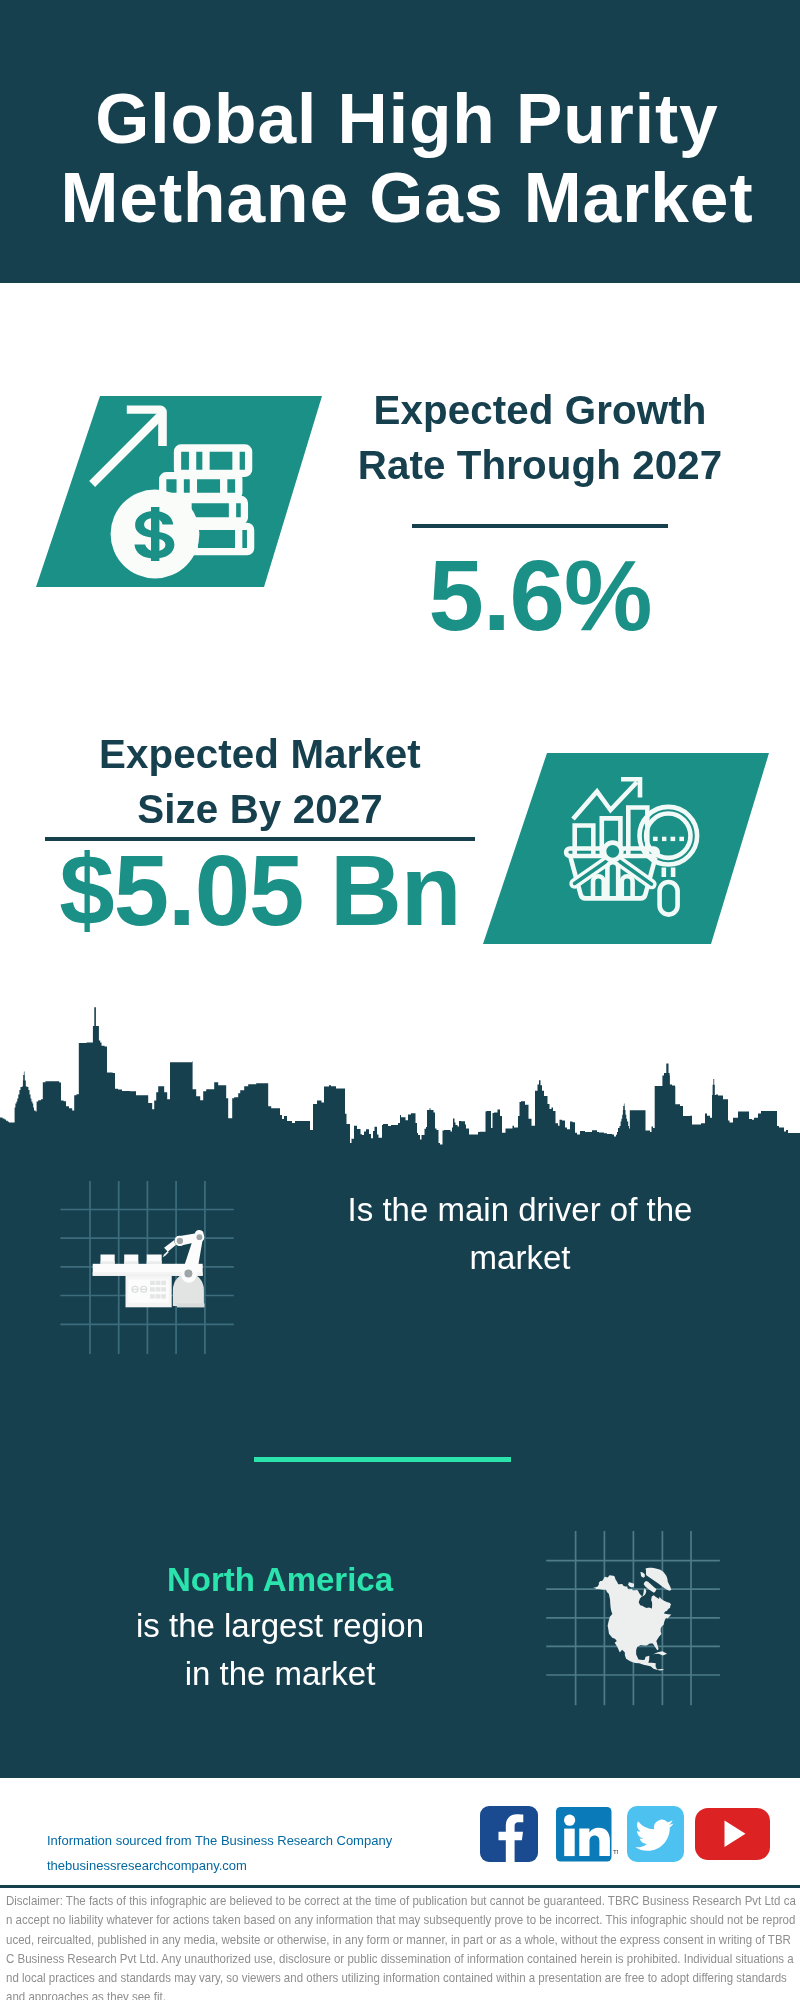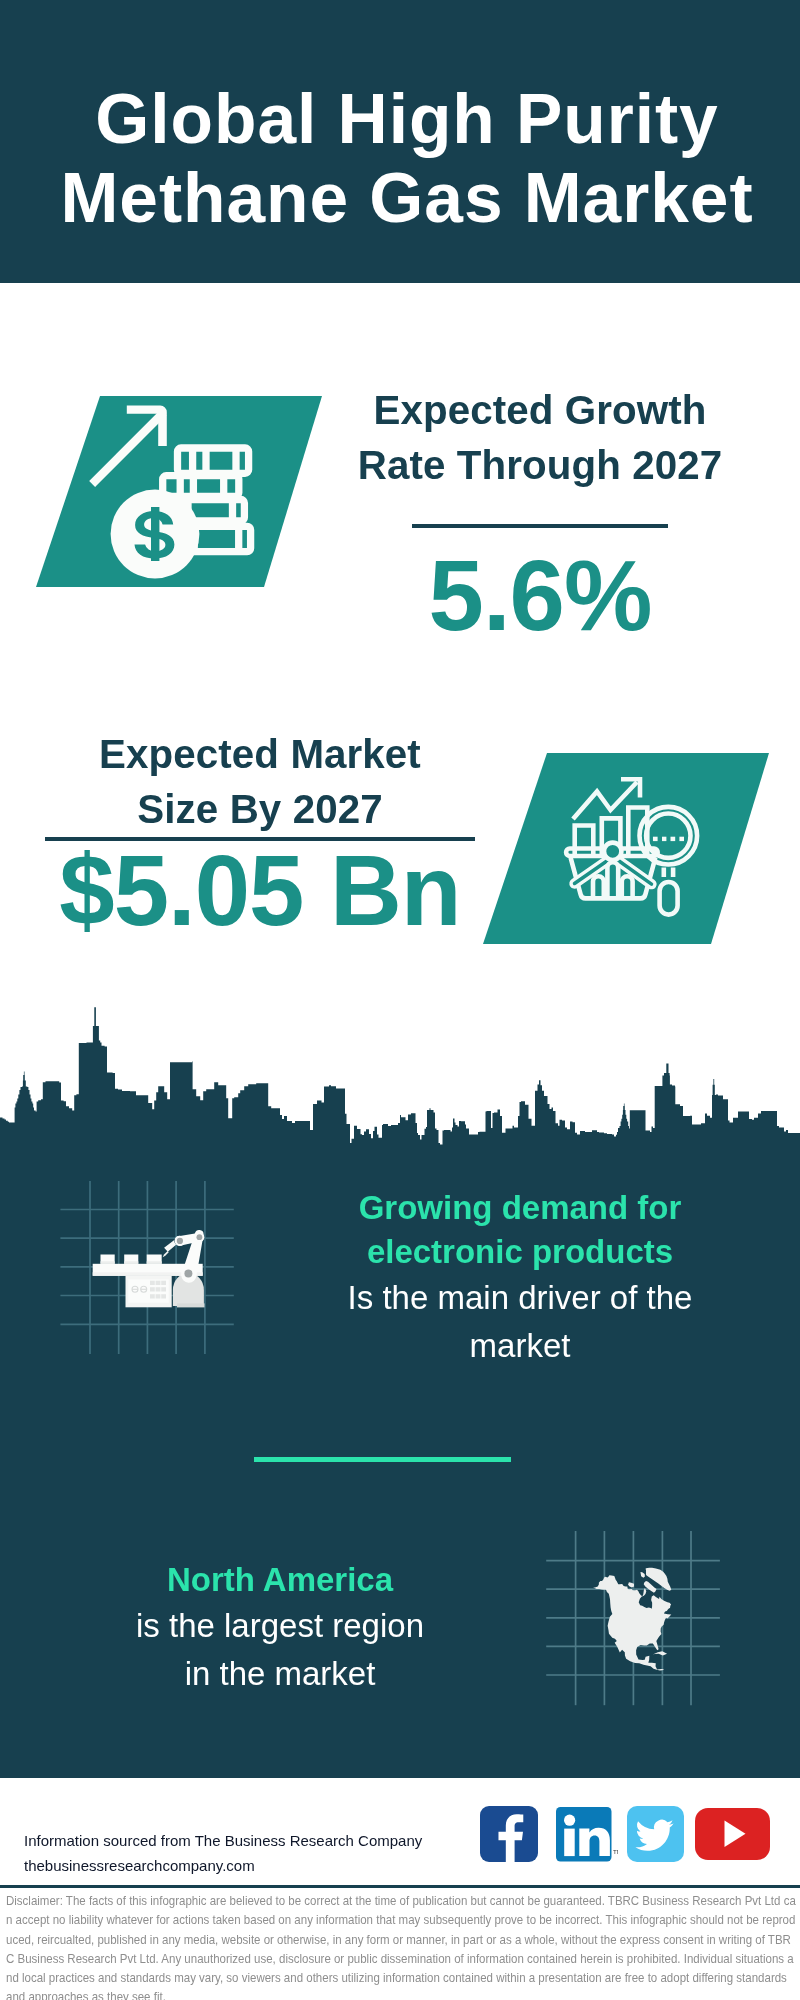--- a/index.html
+++ b/index.html
@@ -75,22 +75,22 @@
     background: #2BE3AC;
   }
 
   
   .insight2-text { position: absolute; left: 40px; top: 1537px; width: 480px; text-align: center; margin-top: 21px; }
   .insight2-icon { position: absolute; left: 544px; top: 1528px; width: 178px; height: 180px; }
 
   
   .footer { position: absolute; left: 0; top: 1778px; width: 800px; height: 222px; background: #FFFFFF; }
   .footer-source {
-    position: absolute; left: 24px; top: 50px; width: 440px;
-    color: #0f172a; font-size: 15px; line-height: 25px;
+    position: absolute; left: 47px; top: 50px; width: 440px;
+    color: #0369a1; font-size: 13px; line-height: 25px;
   }
   .social-row { position: absolute; left: 479px; top: 28px; }
   .social-row svg { position: absolute; top: 0; }
   .soc-fb { left: 0.9px; }
   .soc-li { left: 77.4px; top: 1.2px !important; }
   .soc-tw { left: 148px; top: 0.2px !important; }
   .soc-yt { left: 216px; top: -0.6px !important; }
 
   .divider { position: absolute; left: 0; top: 107px; width: 800px; height: 3px; background: #17404F; }
 
@@ -312,24 +312,20 @@
         <circle cx="133.4" cy="98.4" r="7.2" fill="#FBFCFB"></circle>
         <circle cx="133.4" cy="98.4" r="4.0" fill="#9FA5A6"></circle>
         <circle cx="144.4" cy="62.2" r="4.9" fill="#FBFCFB"></circle>
         <circle cx="144.4" cy="62.2" r="2.9" fill="#9FA5A6"></circle>
         <circle cx="124.9" cy="65.9" r="5.2" fill="#FBFCFB"></circle>
         <circle cx="124.9" cy="65.9" r="3.1" fill="#9FA5A6"></circle>
       </g>
     </svg>
   </div>
   <div class="insight1-text">
-    <div class="hl">
-      <div>Growing demand for</div>
-      <div>electronic products</div>
-    </div>
     <div class="bd">
       <div>Is the main driver of the</div>
       <div>market</div>
     </div>
   </div>
 
   <div class="mid-rule"></div>
 
   <div class="insight2-text">
     <div class="hl">

